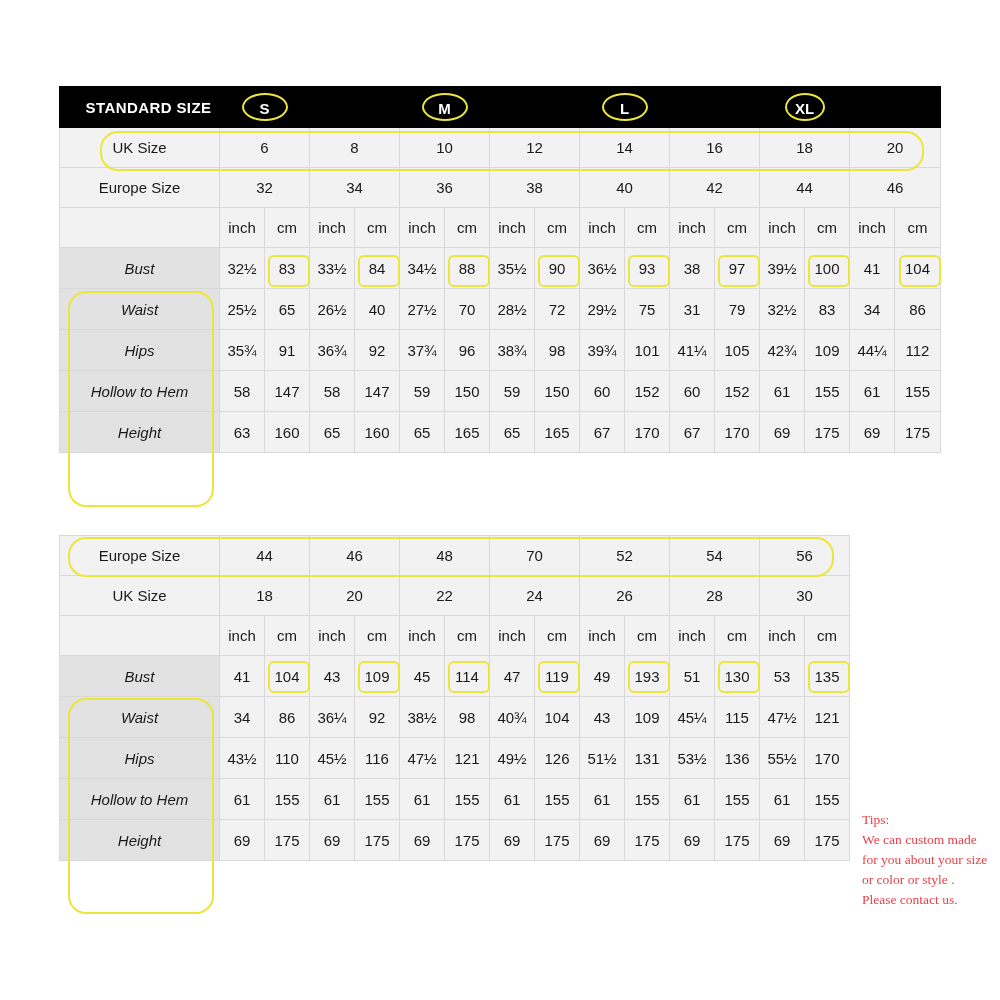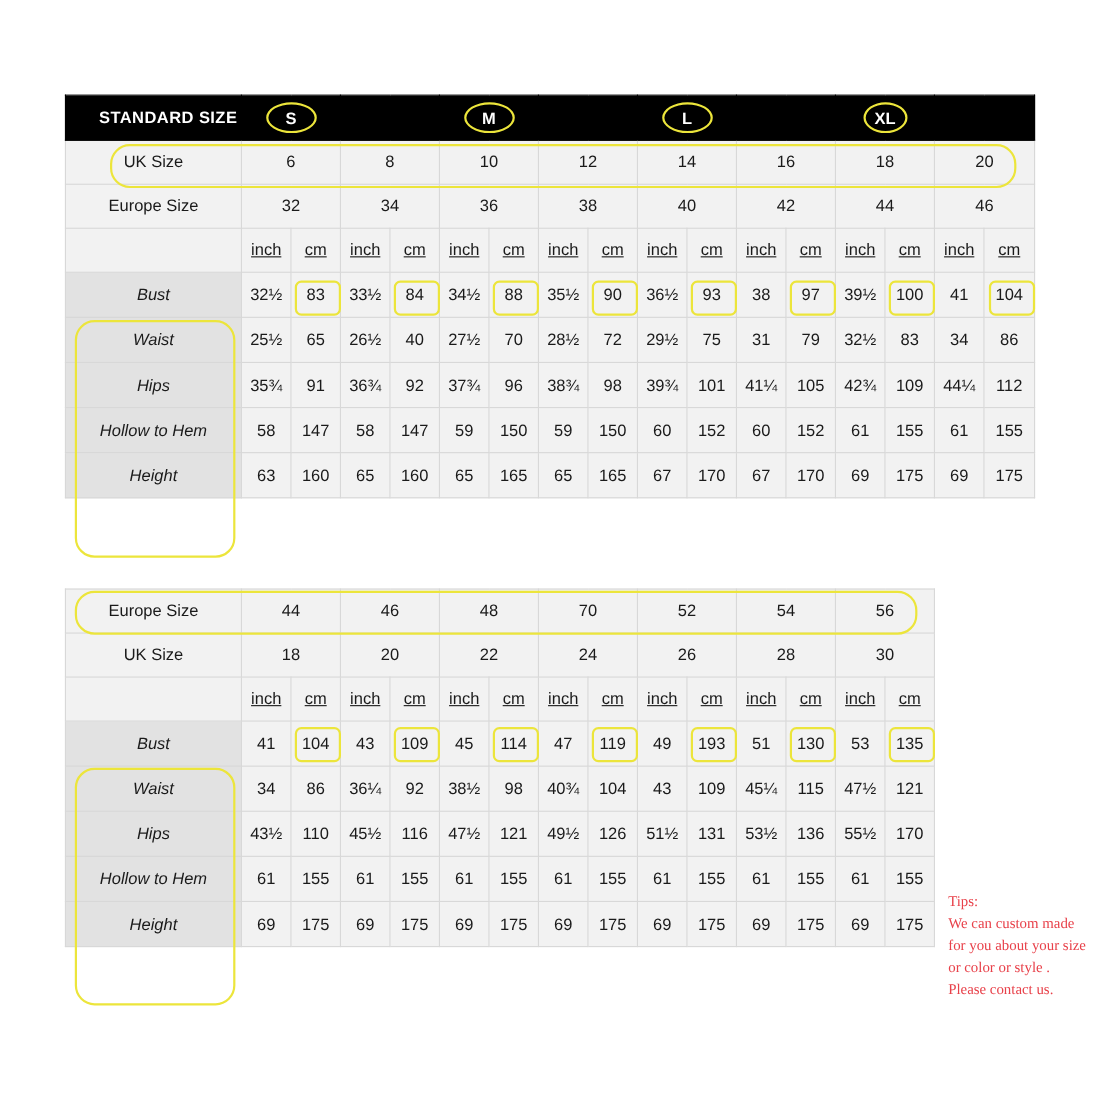--- a/index.html
+++ b/index.html
@@ -36,38 +36,37 @@
   }
   .chart .hdr td {
     background: #000000;
     color: #ffffff;
     border: 1px solid #000000;
     height: 40px;
     font-weight: bold;
     font-size: 15px;
   }
   .chart .hdr td.hdr-title {
-    text-align: left;
-    padding-left: 30px;
+    text-align: center;
+    padding-left: 18px;
     letter-spacing: 0.4px;
   }
   .labelcell {
     font-weight: bold;
     font-size: 15px;
     text-align: center !important;
     color: #111;
   }
   .labelcell.shade {
     background: #e2e2e2 !important;
     font-style: italic;
   }
   .unit {
     font-size: 14px;
     color: #222;
-    text-decoration: underline;
   }
   .rowh { height: 40px; }
   .rowb { height: 41px; }
 
   
   .badge {
     display: inline-block;
     width: 46px;
     height: 28px;
     line-height: 28px;

